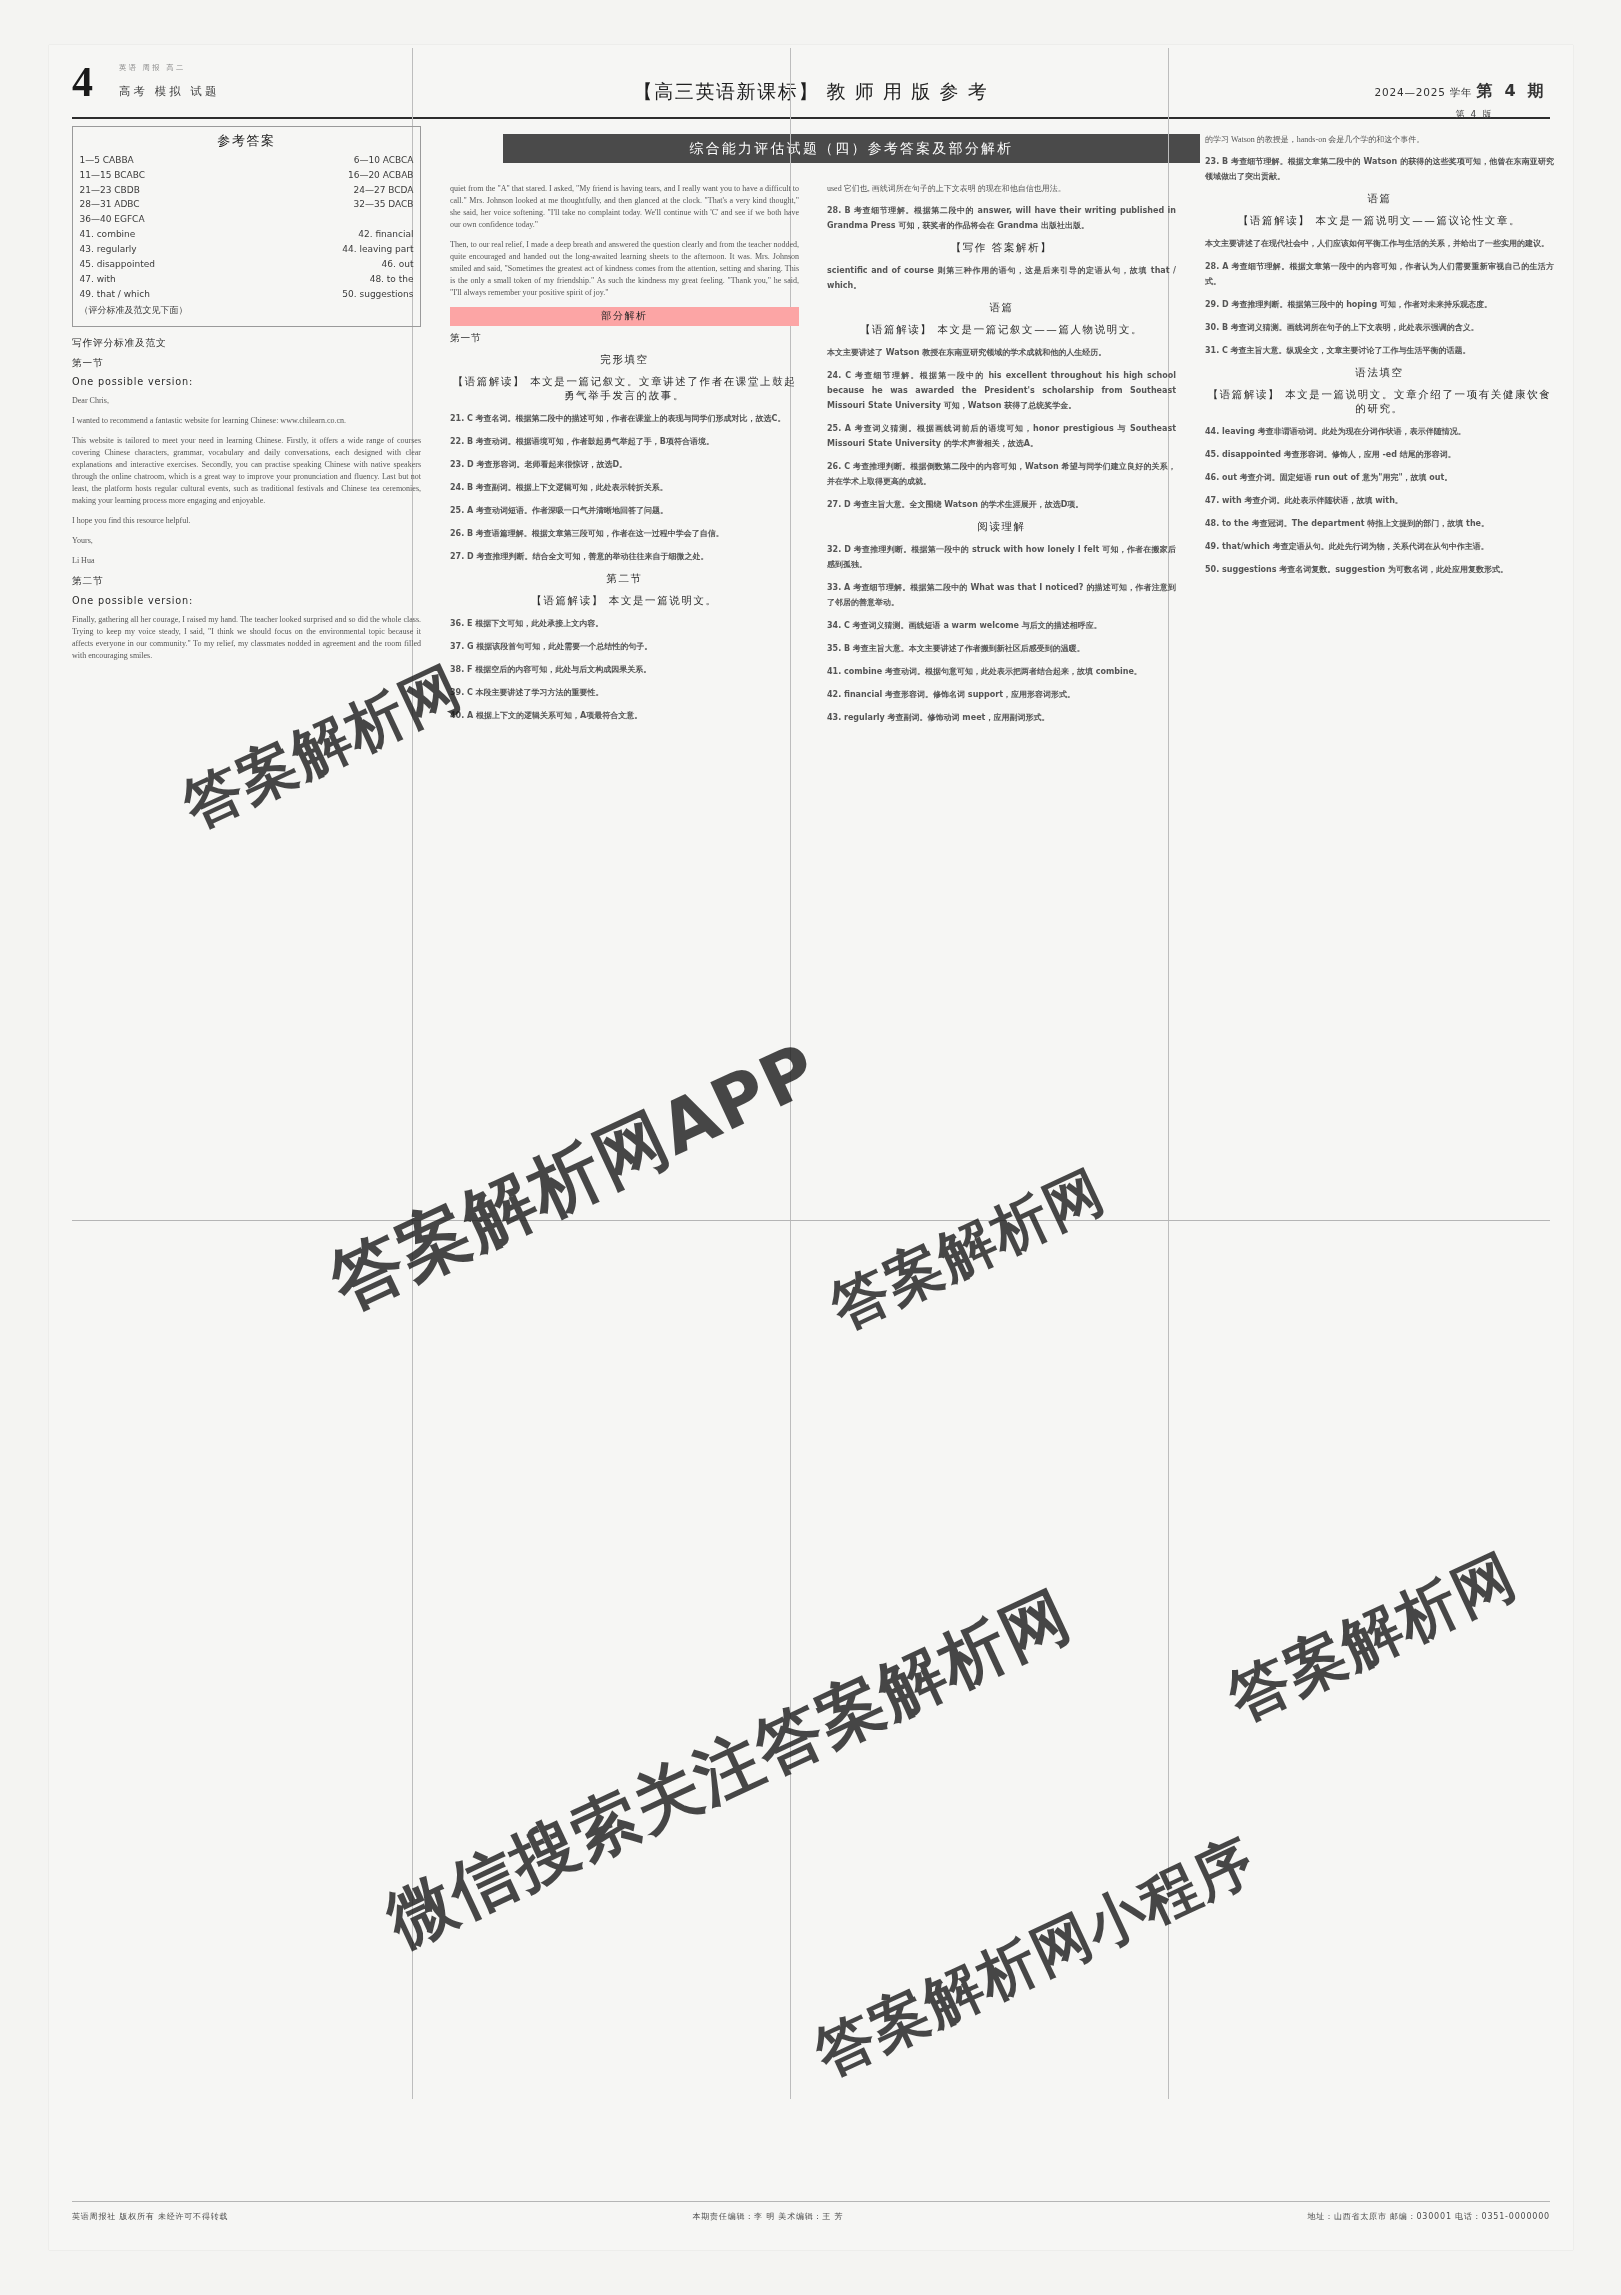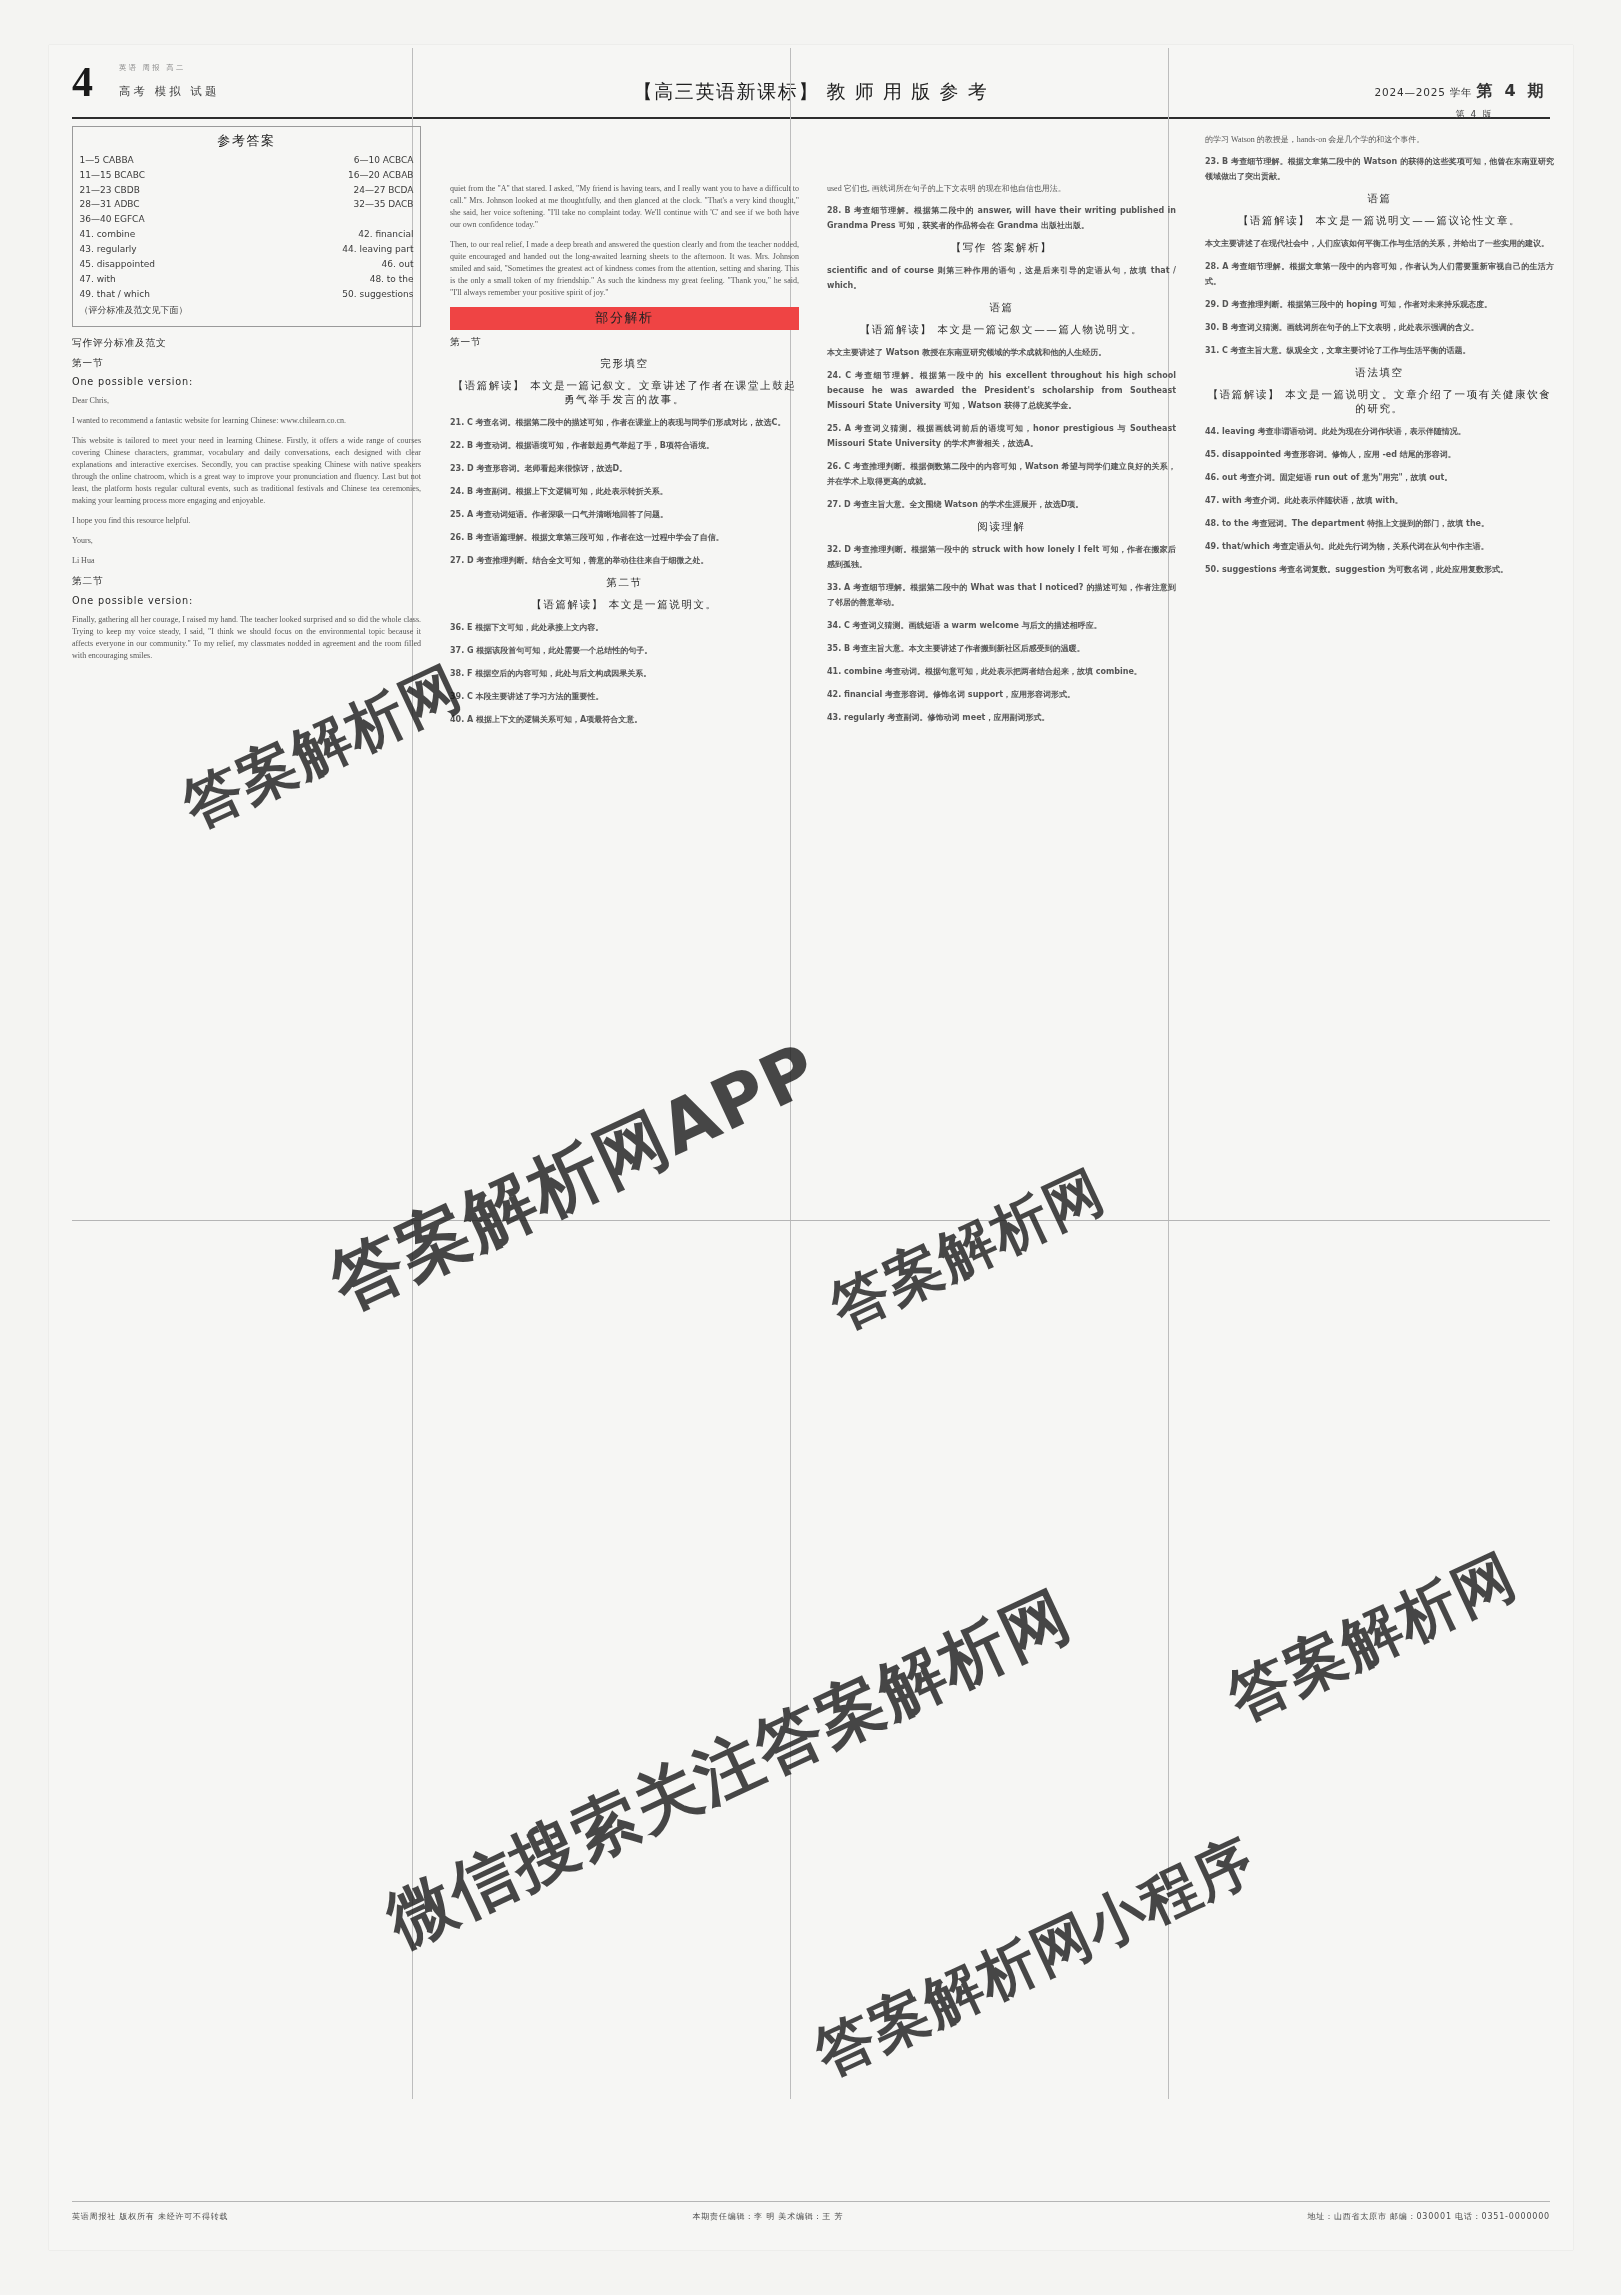--- a/index.html
+++ b/index.html
@@ -158,23 +158,23 @@
     font-family: "DejaVu Sans", sans-serif;
   }
   .sec-title {
     font-size: 9.7px;
     color: #2b2b2b;
     letter-spacing: 0.8px;
     margin: 6.5px 0 4.9px 0;
     font-family: "DejaVu Sans", sans-serif;
   }
   .shade-title {
-    background: #ef4444;
+    background: #fca5a5;
     color: #222;
-    font-size: 13px;
+    font-size: 10px;
     letter-spacing: 1.6px;
     text-align: center;
     padding: 2.4px 0;
     margin: 8px 0 6.5px 0;
     font-family: "DejaVu Sans", sans-serif;
   }
   .wide-shade {
     position: absolute;
     left: 378px;
     top: 1115px;
@@ -275,20 +275,21 @@
       <div class="mast-left-tiny">英语 周报 高二</div>
       <div class="mast-left-sub">高考 模拟 试题</div>
       <div class="mast-center">【高三英语新课标】 教 师 用 版 参 考</div>
       <div class="mast-right-top">第 4 版</div>
       <div class="mast-right-bottom">
         <span>2024—2025 学年</span>
         <span class="big">第 4 期</span>
       </div>
     </div>
 
+    <div class="banner">综合能力评估试题（四）参考答案及部分解析</div>
 
     <div class="vrule v1"></div>
     <div class="vrule v2"></div>
     <div class="vrule v3"></div>
     <div class="hrule h1"></div>
     <div class="hrule h3"></div>
 
     <div class="cols">
       <div class="col c1" id="col1">
           <div class="answer-grid">

